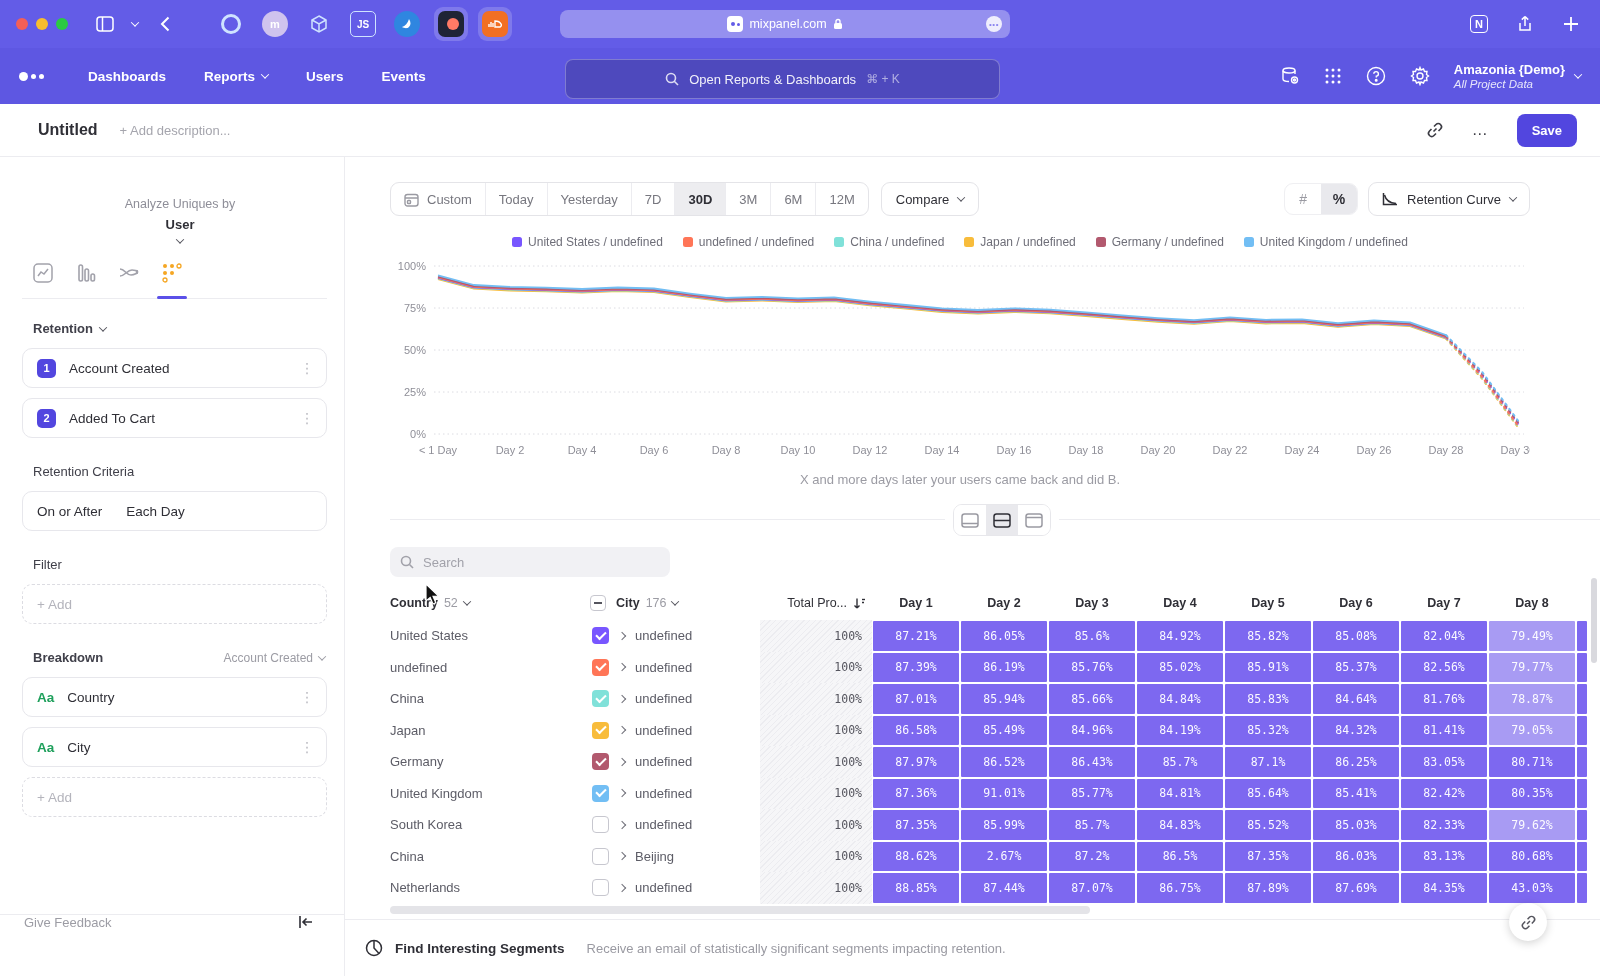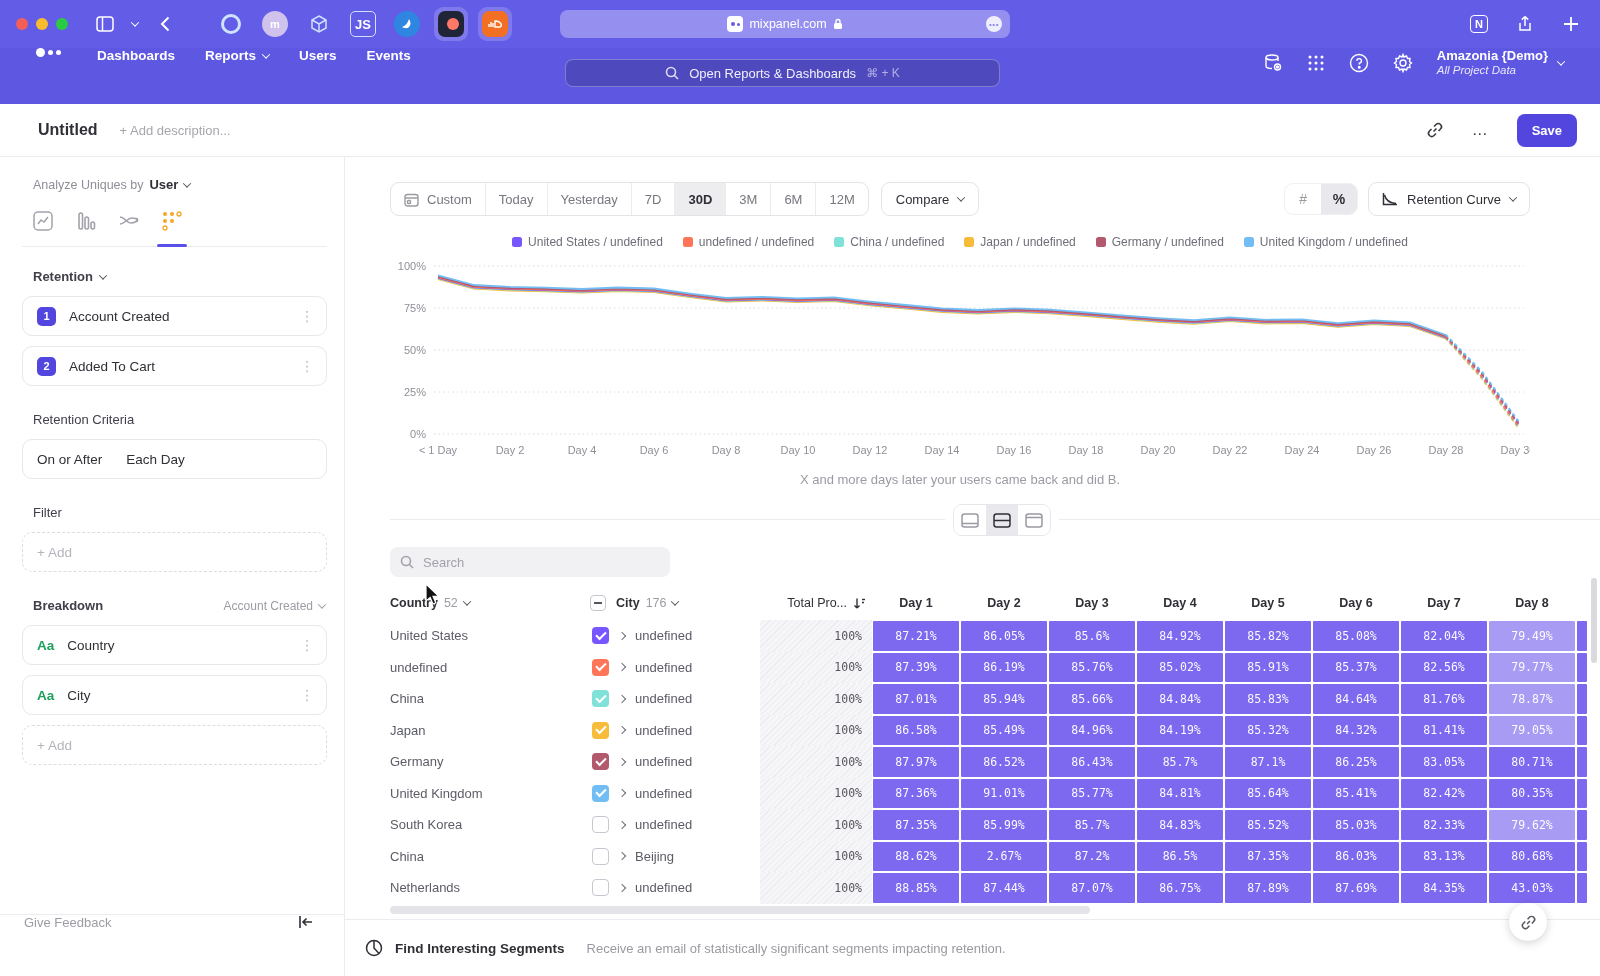--- a/index.html
+++ b/index.html
@@ -17,27 +17,27 @@
   .urlbar { position:absolute; left:560px; top:10px; width:450px; height:28px; border-radius:8px;
     background:rgba(255,255,255,0.32); display:flex; align-items:center; justify-content:center; gap:6px; color:#fff; font-size:12.5px; }
   .urlbar .fav { width:16px; height:16px; border-radius:4px; background:#fff; display:flex; align-items:center; justify-content:center; gap:1.5px; }
   .fav i { width:4px; height:4px; border-radius:50%; background:#635CE7; display:block; }
   .fav i + i { width:3px; height:3px; }
   .url-menu { position:absolute; right:8px; width:16px; height:16px; border-radius:50%; background:rgba(255,255,255,0.85);
     color:#8a84ef; font-size:8px; display:flex; align-items:center; justify-content:center; letter-spacing:0.5px; }
   .chrome-right { margin-left:auto; display:flex; align-items:center; gap:20px; }
 
   
-  .mpnav { height:56px; background:#5E57E2; display:flex; align-items:flex-start; padding:0 36px; color:#fff; position:relative; }
+  .mpnav { height:56px; background:#5E57E2; display:flex; align-items:center; padding:0 19px; color:#fff; position:relative;gap:8px; }
   .logo-dots { display:flex; align-items:center; gap:3px; margin-right:36px; }
   .logo-dots i { background:#fff; border-radius:50%; display:block; }
   .logo-dots i:nth-child(1){ width:9px; height:9px; } .logo-dots i:nth-child(2){ width:5px; height:5px; } .logo-dots i:nth-child(3){ width:5px; height:5px; }
   .nav-item { font-size:13.5px; font-weight:700; margin-right:30px; display:flex; align-items:center; gap:7px; cursor:pointer; }
   .chev { width:6px; height:6px; border-right:1.5px solid currentColor; border-bottom:1.5px solid currentColor; transform:rotate(45deg) translate(-1px,-1px); display:inline-block; }
-  .mp-search { position:absolute; left:565px; top:11px; width:435px; height:28px; border-radius:8px; background:rgba(0,0,0,0.16);
+  .mp-search { position:absolute; left:565px; top:11px; width:435px; height:40px; border-radius:8px; background:rgba(0,0,0,0.16);
     border:1px solid rgba(255,255,255,0.28); display:flex; align-items:center; justify-content:center; gap:10px; }
   .mp-search .ph { color:rgba(255,255,255,0.92); font-size:13px; }
   .mp-search .sc { color:rgba(255,255,255,0.55); font-size:12px; }
   .mpnav-right { margin-left:auto; display:flex; align-items:center; gap:24px; }
   .mp-ic { color:#fff; display:flex; align-items:center; justify-content:center; }
   .proj { display:flex; align-items:center; gap:10px; }
   .proj .pn { font-size:13px; font-weight:700; line-height:15px; }
   .proj .ps { font-size:11.5px; opacity:0.85; line-height:14px;font-style:italic; }
 
   
@@ -48,21 +48,21 @@
   .icon-btn { color:#3c3c44; display:flex; align-items:center; justify-content:center; cursor:pointer; }
   .dots3 { font-size:16px; color:#3c3c44; letter-spacing:1px; line-height:10px; }
   .save-btn { background:#5246DF; color:#fff; font-size:13px; font-weight:700; border:none; border-radius:8px; padding:9px 15px; cursor:pointer; }
 
   
   .content { display:flex; height:819px; }
   .sidebar { width:345px; border-right:1px solid #ececf0; position:relative; padding:0 17px 0 22px; }
   .main { flex:1; position:relative; padding-left:45px; overflow:hidden; }
 
   
-  .analyze { margin:20px 0 0 11px; font-size:12.5px; color:#8e8e98; display:flex; align-items:center; gap:6px; }
+  .analyze { margin:40px 0 0 11px; font-size:12.5px; color:#8e8e98; display:flex; align-items:center; gap:6px;flex-direction:column; }
   .analyze b { color:#2f2f36; font-weight:700; font-size:13px; }
   .analyze .chev { border-color:#55555e; }
   .side-tabs { display:flex; gap:17px; padding:16px 0 12px 8px; border-bottom:1px solid #ececf0; }
   .stab { width:26px; height:26px; display:flex; align-items:center; justify-content:center; position:relative; cursor:pointer; }
   .stab.active::after { content:""; position:absolute; left:-2px; right:-2px; bottom:-13px; height:3px; border-radius:2px; background:#5B50E8; }
   .side-section-title { margin:22px 0 12px 11px; font-size:13px; font-weight:700; color:#40404a; display:flex; align-items:center; gap:7px; }
   .side-section-title .chev { border-color:#55555e; }
   .scard { border:1px solid #e7e7ec; border-radius:10px; height:40px; display:flex; align-items:center; padding:0 12px 0 14px; margin-bottom:10px; background:#fff; cursor:pointer; }
   .scard .badge { width:19px; height:19px; border-radius:5px; background:#5246DF; color:#fff; font-size:11px; font-weight:700; display:flex; align-items:center; justify-content:center; margin-right:13px; }
   .scard .lbl { font-size:13.5px; color:#2f2f36; font-weight:400; }
@@ -173,21 +173,21 @@
     <span class="appic-wrap">
         <span class="appic" style="background:#cfc3ee;border-radius:50%;color:#fff;font-weight:700;">m</span>
       </span>
     <span class="appic-wrap">
       <svg width="20" height="20" viewBox="0 0 20 20" fill="none" stroke="#cfe3ff" stroke-width="1.5">
           <path d="M10 2 L17 6 V14 L10 18 L3 14 V6 Z"></path>
           <path d="M3 6 L10 10 L17 6 M10 10 V18"></path>
         </svg>
     </span>
     <span class="appic-wrap">
-        <span class="appic" style="border:1.5px solid #cfe3ff;border-radius:5px;font-weight:700;font-size:13px;">JS</span>
+        <span class="appic" style="border:1.5px solid #cfe3ff;border-radius:5px;font-weight:700;font-size:10px;">JS</span>
       </span>
     <span class="appic-wrap">
         <span class="appic" style="background:#2f86e0;border-radius:50%;">
           <svg width="12" height="12" viewBox="0 0 12 12" fill="#fff">
             <path d="M1 9 C4 8 7 5 8 1 C10 4 10 7 8 9 C6 11 3 10 1 9 Z"></path>
           </svg>
         </span>
       </span>
     <span class="appic-wrap hl">
         <span class="appic" style="background:#1f2436;">

